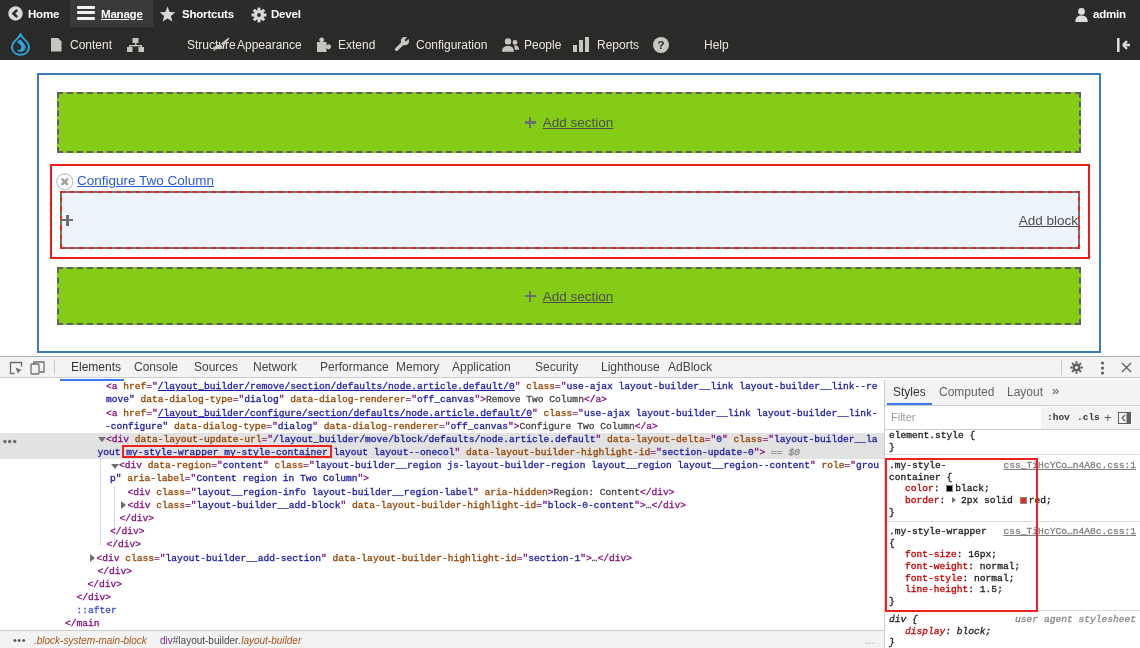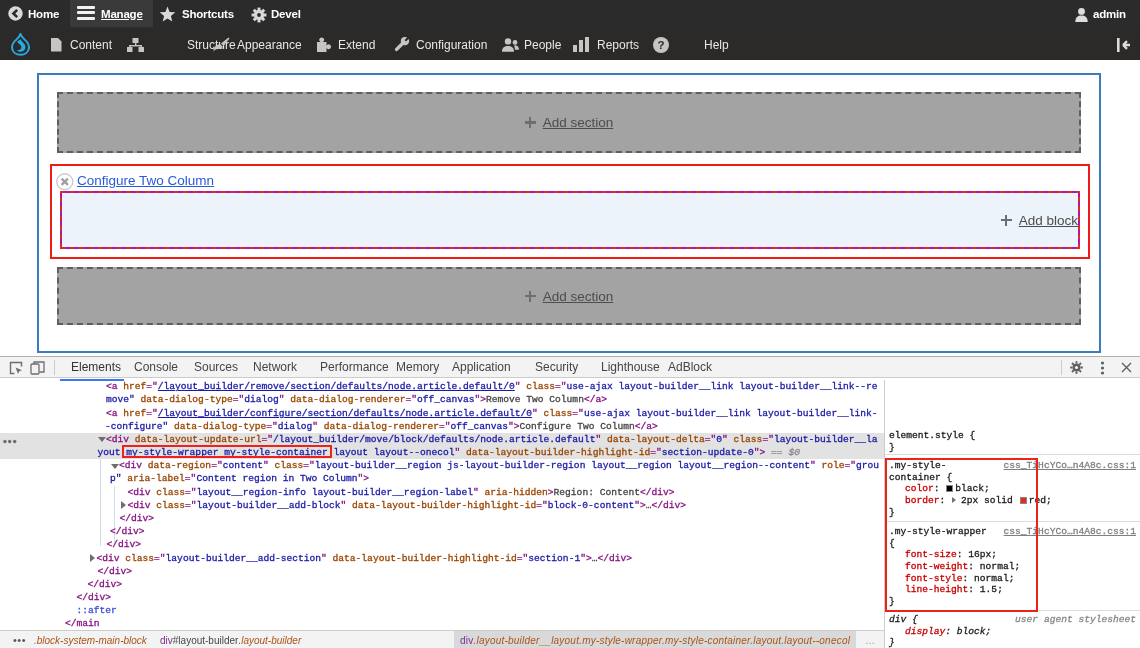--- a/index.html
+++ b/index.html
@@ -9,30 +9,30 @@
   
   #bar1 { position:absolute; left:0; top:0; width:1140px; height:29px; background:#2b2b2b; }
   #bar1 .tab { position:absolute; top:0; height:27px; display:flex; align-items:center;
      color:#fff; font-size:11.5px; font-weight:bold; letter-spacing:-0.2px; }
   #bar2 { position:absolute; left:0; top:29px; width:1140px; height:31px; background:#2c2a28; }
   #bar2 .itm { position:absolute; top:0; height:31px; display:flex; align-items:center;
      color:#e8e6e3; font-size:12px; }
   
   #lb { position:absolute; left:37px; top:73px; width:1064px; height:280px;
         border:2px solid #3b7cbf; background:#fff; }
-  .addsec { position:absolute; left:18px; width:1024px; height:61px; background:#a3a3a3;
+  .addsec { position:absolute; left:18px; width:1024px; height:61px; background:#84cc16;
         border:2px dashed #5f5f5f; display:flex; align-items:center; justify-content:center; }
   .addlink { font-size:13.5px; color:#4d4d4d; text-decoration:underline; }
   .plus { display:inline-block; width:11px; height:11px; position:relative; margin-right:7px; }
   .plus:before { content:""; position:absolute; left:0; top:4.25px; width:11px; height:2.5px; background:#6e6e6e; }
   .plus:after  { content:""; position:absolute; left:4.25px; top:0; width:2.5px; height:11px; background:#6e6e6e; }
   #redsec { position:absolute; left:11px; top:89px; width:1040px; height:95px; border:2px solid #ed1c16; }
   #addblock { position:absolute; left:8px; top:25px; width:1020px; height:58px;
-        background:#edf3fa; border:2px solid #a21caf;
-        display:flex; align-items:center; justify-content:flex-end; }
+        background:#edf3fa; border:2px solid #737373;
+        display:flex; align-items:center; justify-content:space-between; }
   .rdh { position:absolute; left:-2px; right:-2px; height:2px;
         background:repeating-linear-gradient(90deg,#e8261d 0 4.5px,transparent 4.5px 9.5px); }
   .rdv { position:absolute; top:-2px; bottom:-2px; width:2px;
         background:repeating-linear-gradient(0deg,#e8261d 0 4.5px,transparent 4.5px 9.5px); }
   
   #dt { position:absolute; left:0; top:356px; width:1140px; height:292px; background:#fff;
         border-top:1px solid #b0b0b0; font-size:12px; color:#454545; }
   #dtbar { position:absolute; left:0; top:0px; width:1140px; height:21px; background:#f3f3f3;
         border-bottom:1px solid #ccc; }
   .dttab { position:absolute; top:0; height:20px; line-height:20px; }
@@ -243,21 +243,39 @@
     <svg class="abs" style="left:1121px; top:5px;" width="11" height="11" viewBox="0 0 11 11">
       <path d="M1 1 L10 10 M10 1 L1 10" stroke="#5f5f5f" stroke-width="1.4"></path>
     </svg>
   </div>
   <div id="elements"><div style="position:absolute; left:0; top:52.98px; width:884px; height:26.34px; background:#e2e2e2;"></div><div class="guide" style="left:100px; top:79.32px; height:86.922px;"></div><div class="guide" style="left:113.8px; top:105.66px; height:57.94800000000001px;"></div><div class="ln" style="left:106px; top:0.3px;"><span class="tg">&lt;a </span><span class="at">href</span><span class="tg">="</span><span class="lk">/layout_builder/remove/section/defaults/node.article.default/0</span><span class="tg">" </span><span class="at">class</span><span class="tg">="</span><span class="av">use-ajax layout-builder__link layout-builder__link--re</span></div><div class="ln" style="left:106px; top:13.47px;"><span class="av">move" </span><span class="at">data-dialog-type</span><span class="tg">="</span><span class="av">dialog</span><span class="tg">" </span><span class="at">data-dialog-renderer</span><span class="tg">="</span><span class="av">off_canvas</span><span class="tg">"&gt;</span>Remove Two Column<span class="tg">&lt;/a&gt;</span></div><div class="ln" style="left:106px; top:26.64px;"><span class="tg">&lt;a </span><span class="at">href</span><span class="tg">="</span><span class="lk">/layout_builder/configure/section/defaults/node.article.default/0</span><span class="tg">" </span><span class="at">class</span><span class="tg">="</span><span class="av">use-ajax layout-builder__link layout-builder__link-</span></div><div class="ln" style="left:105px; top:39.809999999999995px;"><span class="av">-configure" </span><span class="at">data-dialog-type</span><span class="tg">="</span><span class="av">dialog</span><span class="tg">" </span><span class="at">data-dialog-renderer</span><span class="tg">="</span><span class="av">off_canvas</span><span class="tg">"&gt;</span>Configure Two Column<span class="tg">&lt;/a&gt;</span></div><div class="ln" style="left:106px; top:52.98px;"><span class="tg">&lt;div </span><span class="at">data-layout-update-url</span><span class="tg">="</span><span class="av">/layout_builder/move/block/defaults/node.article.default</span><span class="tg">" </span><span class="at">data-layout-delta</span><span class="tg">="</span><span class="av">0</span><span class="tg">" </span><span class="at">class</span><span class="tg">="</span><span class="av">layout-builder__la</span></div><div class="tri d" style="left:97.5px; top:57.48px;"></div><div class="ln" style="left:97.5px; top:66.14999999999999px;"><span class="av">yout my-style-wrapper my-style-container layout layout--onecol</span><span class="tg">" </span><span class="at">data-layout-builder-highlight-id</span><span class="tg">="</span><span class="av">section-update-0</span><span class="tg">"&gt;</span><span class="gr"> == $0</span></div><div class="ln" style="left:119px; top:79.32px;"><span class="tg">&lt;div </span><span class="at">data-region</span><span class="tg">="</span><span class="av">content</span><span class="tg">" </span><span class="at">class</span><span class="tg">="</span><span class="av">layout-builder__region js-layout-builder-region layout__region layout__region--content</span><span class="tg">" </span><span class="at">role</span><span class="tg">="</span><span class="av">grou</span></div><div class="tri d" style="left:110.5px; top:83.82px;"></div><div class="ln" style="left:110px; top:92.49px;"><span class="av">p" </span><span class="at">aria-label</span><span class="tg">="</span><span class="av">Content region in Two Column</span><span class="tg">"&gt;</span></div><div class="ln" style="left:127.5px; top:105.66px;"><span class="tg">&lt;div </span><span class="at">class</span><span class="tg">="</span><span class="av">layout__region-info layout-builder__region-label</span><span class="tg">" </span><span class="at">aria-hidden</span><span class="tg">&gt;</span>Region: Content<span class="tg">&lt;/div&gt;</span></div><div class="ln" style="left:127.5px; top:118.83px;"><span class="tg">&lt;div </span><span class="at">class</span><span class="tg">="</span><span class="av">layout-builder__add-block</span><span class="tg">" </span><span class="at">data-layout-builder-highlight-id</span><span class="tg">="</span><span class="av">block-0-content</span><span class="tg">"&gt;</span>…<span class="tg">&lt;/div&gt;</span></div><div class="tri r" style="left:120.5px; top:121.33px;"></div><div class="ln" style="left:119.5px; top:132px;"><span class="tg">&lt;/div&gt;</span></div><div class="ln" style="left:110px; top:145.17000000000002px;"><span class="tg">&lt;/div&gt;</span></div><div class="ln" style="left:106.5px; top:158.34px;"><span class="tg">&lt;/div&gt;</span></div><div class="ln" style="left:96.5px; top:171.51000000000002px;"><span class="tg">&lt;div </span><span class="at">class</span><span class="tg">="</span><span class="av">layout-builder__add-section</span><span class="tg">" </span><span class="at">data-layout-builder-highlight-id</span><span class="tg">="</span><span class="av">section-1</span><span class="tg">"&gt;</span>…<span class="tg">&lt;/div&gt;</span></div><div class="tri r" style="left:90px; top:174.01000000000002px;"></div><div class="ln" style="left:97.5px; top:184.68px;"><span class="tg">&lt;/div&gt;</span></div><div class="ln" style="left:87.5px; top:197.85000000000002px;"><span class="tg">&lt;/div&gt;</span></div><div class="ln" style="left:76.5px; top:211.02px;"><span class="tg">&lt;/div&gt;</span></div><div class="ln" style="left:76.5px; top:224.19px;"><span style="color:#3d4fd8">::after</span></div><div class="ln" style="left:65px; top:237.36px;"><span class="tg">&lt;/main</span></div><div style="position:absolute; left:3px; top:54.98px; color:#666; font-size:11px; letter-spacing:1px; font-family:'Liberation Sans',sans-serif;">•••</div></div>
   <div id="crumbs">
       <div class="abs" style="left:13px; top:3px; color:#555; font-size:11px; letter-spacing:0.5px;">•••</div>
       <div class="abs" style="left:34px; top:3.5px;"><span class="cr-cl">.block-system-main-block</span></div>
       <div class="abs" style="left:160px; top:3.5px;"><span class="cr-tag">div</span><span class="cr-id">#layout-builder</span><span class="cr-cl">.layout-builder</span></div>
       <div class="abs" style="left:322px; top:16px;"><span class="cr-tag">div</span><span class="cr-cl">.layout-builder__section</span></div>
-      <div class="abs" style="left:454px; top:0px; width:402px; height:18px; background:#d9d9d9; padding:3.5px 0 0 6px; overflow:hidden; letter-spacing:0.22px;"><span class="cr-tag">div</span><span class="cr-cl">.layout-builder__layout.my-style-wrapper.my-style-container.layout.layout--onecol</span></div>
       <div class="abs" style="left:865px; top:3.5px; color:#9a9a9a;">…</div>
     </div>
   <div id="styles">
+    <div id="stabs">
+      <div class="abs" style="left:8px; top:5px; color:#333;">Styles</div>
+      <div class="abs" style="left:2px; top:22.5px; width:45px; height:2.5px; background:#397af0;"></div>
+      <div class="abs" style="left:54px; top:5px; color:#5f6368;">Computed</div>
+      <div class="abs" style="left:122px; top:5px; color:#5f6368;">Layout</div>
+      <div class="abs" style="left:167px; top:3px; color:#555; font-size:13px;">»</div>
+    </div>
+    <div id="sfilter">
+      <div class="abs" style="left:0px; top:0px; width:156px; height:22px; background:#fff;"></div>
+      <div class="abs" style="left:6px; top:4px; color:#9a9a9a; font-size:11px;">Filter</div>
+      <div class="abs" style="left:162px; top:5px; font-family:'Liberation Mono',monospace; font-size:9.5px; font-weight:bold; color:#333;">:hov</div>
+      <div class="abs" style="left:192px; top:5px; font-family:'Liberation Mono',monospace; font-size:9.5px; font-weight:bold; color:#333;">.cls</div>
+      <div class="abs" style="left:219px; top:2.5px; color:#5f5f5f; font-size:13px;">+</div>
+      <svg class="abs" style="left:233px; top:5px;" width="13" height="12" viewBox="0 0 13 12">
+        <rect x="0.5" y="0.5" width="12" height="11" fill="none" stroke="#5f5f5f" stroke-width="1"></rect>
+        <rect x="8.5" y="0.5" width="4" height="11" fill="#5f5f5f"></rect>
+        <path d="M7 3 L4 6 L7 9" fill="none" stroke="#5f5f5f" stroke-width="1.2"></path>
+      </svg>
+    </div>
     <div id="srules"><div class="sln" style="left:4px; top:0px;">element.style {</div><div class="sln" style="left:4px; top:11.6px;">}</div><div class="sdiv" style="top:23.7px;"></div><div class="sln" style="left:4px; top:30.2px;">.my-style-</div><div class="slink" style="right:4px; top:30.2px;">css_TiHcYCo…n4A8c.css:1</div><div class="sln" style="left:4px; top:41.8px;">container {</div><div class="sln" style="left:20px; top:53.4px;"><span class="prop">color</span>: <span class="sw" style="background:#000;"></span>black;</div><div class="sln" style="left:20px; top:65px;"><span class="prop">border</span>: <span style="display:inline-block;width:0;height:0;border-top:3.5px solid transparent;border-bottom:3.5px solid transparent;border-left:4.5px solid #727272;margin:0 5px 0 1px;"></span>2px solid <span class="sw" style="background:#e8291c;"></span>red;</div><div class="sln" style="left:4px; top:76.6px;">}</div><div class="sdiv" style="top:91.2px;"></div><div class="sln" style="left:4px; top:96.2px;">.my-style-wrapper</div><div class="slink" style="right:4px; top:96.2px;">css_TiHcYCo…n4A8c.css:1</div><div class="sln" style="left:4px; top:107.8px;">{</div><div class="sln" style="left:20px; top:119.4px;"><span class="prop">font-size</span>: 16px;</div><div class="sln" style="left:20px; top:131px;"><span class="prop">font-weight</span>: normal;</div><div class="sln" style="left:20px; top:142.6px;"><span class="prop">font-style</span>: normal;</div><div class="sln" style="left:20px; top:154.2px;"><span class="prop">line-height</span>: 1.5;</div><div class="sln" style="left:4px; top:165.8px;">}</div><div class="sdiv" style="top:180.4px;"></div><div class="sln" style="left:4px; top:183.9px;"><span style="font-style:italic">div {</span></div><div class="sln" style="right:4px; top:183.9px; color:#888; font-style:italic; position:absolute;">user agent stylesheet</div><div class="sln" style="left:20px; top:195.5px;"><span style="font-style:italic"><span class="prop">display</span>: block;</span></div><div class="sln" style="left:4px; top:207.1px;"><span style="font-style:italic">}</span></div></div>
   </div>
   <div class="redbox" style="left:121.5px; top:87.5px; width:210px; height:13px;"></div>
 </div>
 <div class="redbox" style="left:884.5px; top:458px; width:153px; height:154px;"></div>
 
 </body></html>

